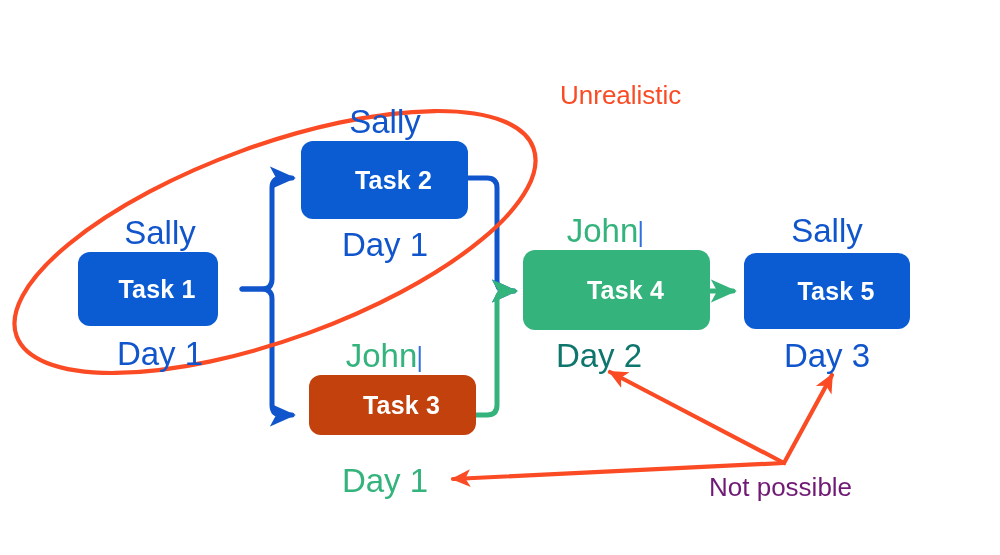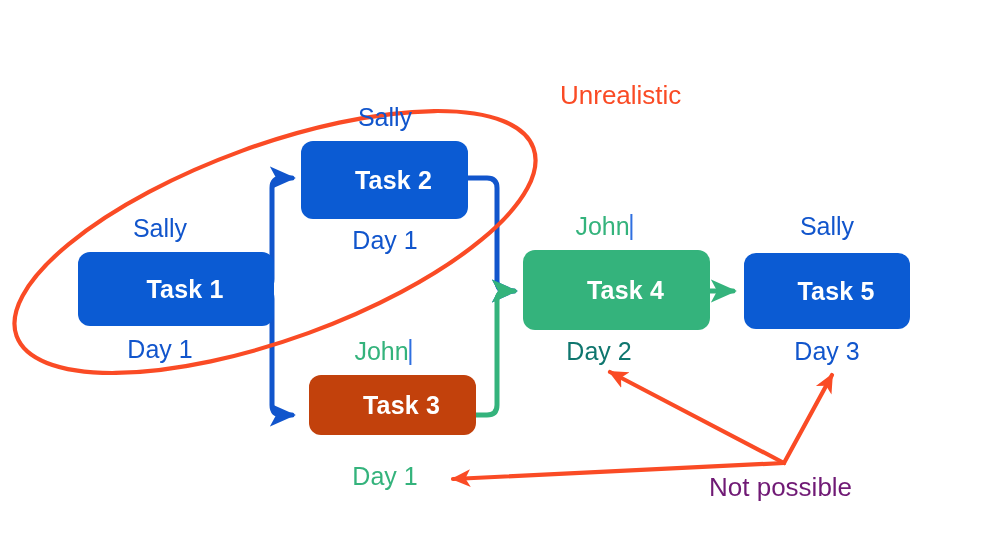--- a/index.html
+++ b/index.html
@@ -34,21 +34,21 @@
   .node-label {
     color: #ffffff;
     font-weight: bold;
     font-size: 25px;
     letter-spacing: 0.2px;
     font-family: "Liberation Sans", sans-serif;
     white-space: nowrap;
   }
   .owner-label, .day-label {
     position: absolute;
-    font-size: 25px;
+    font-size: 33px;
     font-family: "Liberation Sans", sans-serif;
     white-space: nowrap;
     text-align: center;
     transform: translateX(-50%);
   }
   .caret {
     display: inline-block;
     width: 2px;
     height: 26px;
     background: #2f6fe0;
@@ -93,21 +93,21 @@
     <ellipse cx="275" cy="242" rx="275" ry="97" transform="rotate(-20 275 242)" fill="none" stroke="#fa4b25" stroke-width="4.2"></ellipse>
 
     <path d="M 784 463 L 610 372" fill="none" stroke="#fa4b25" stroke-width="4.2" stroke-linecap="round" marker-end="url(#arrow-red)"></path>
     <path d="M 784 463 L 832 375" fill="none" stroke="#fa4b25" stroke-width="4.2" stroke-linecap="round" marker-end="url(#arrow-red)"></path>
     <path d="M 784 463 L 453 479" fill="none" stroke="#fa4b25" stroke-width="4.2" stroke-linecap="round" marker-end="url(#arrow-red)"></path>
   </svg>
 
   <div class="owner-label" style="left:160px; top:214px; color:#1155cc;">
     <span>Sally</span>
   </div>
-  <div class="node-box" style="left:78px; top:252px; width:196px; height:74px; background:#0b5bd3;">
+  <div class="node-box" style="left:78px; top:252px; width:140px; height:74px; background:#0b5bd3;">
     <span class="node-label">Task 1</span>
   </div>
   <div class="day-label" style="left:160px; top:335px; color:#1155cc;">
     <span>Day 1</span>
   </div>
 
   <div class="owner-label" style="left:385px; top:103px; color:#1155cc;">
     <span>Sally</span>
   </div>
   <div class="node-box" style="left:301px; top:141px; width:167px; height:78px; background:#0b5bd3;">

